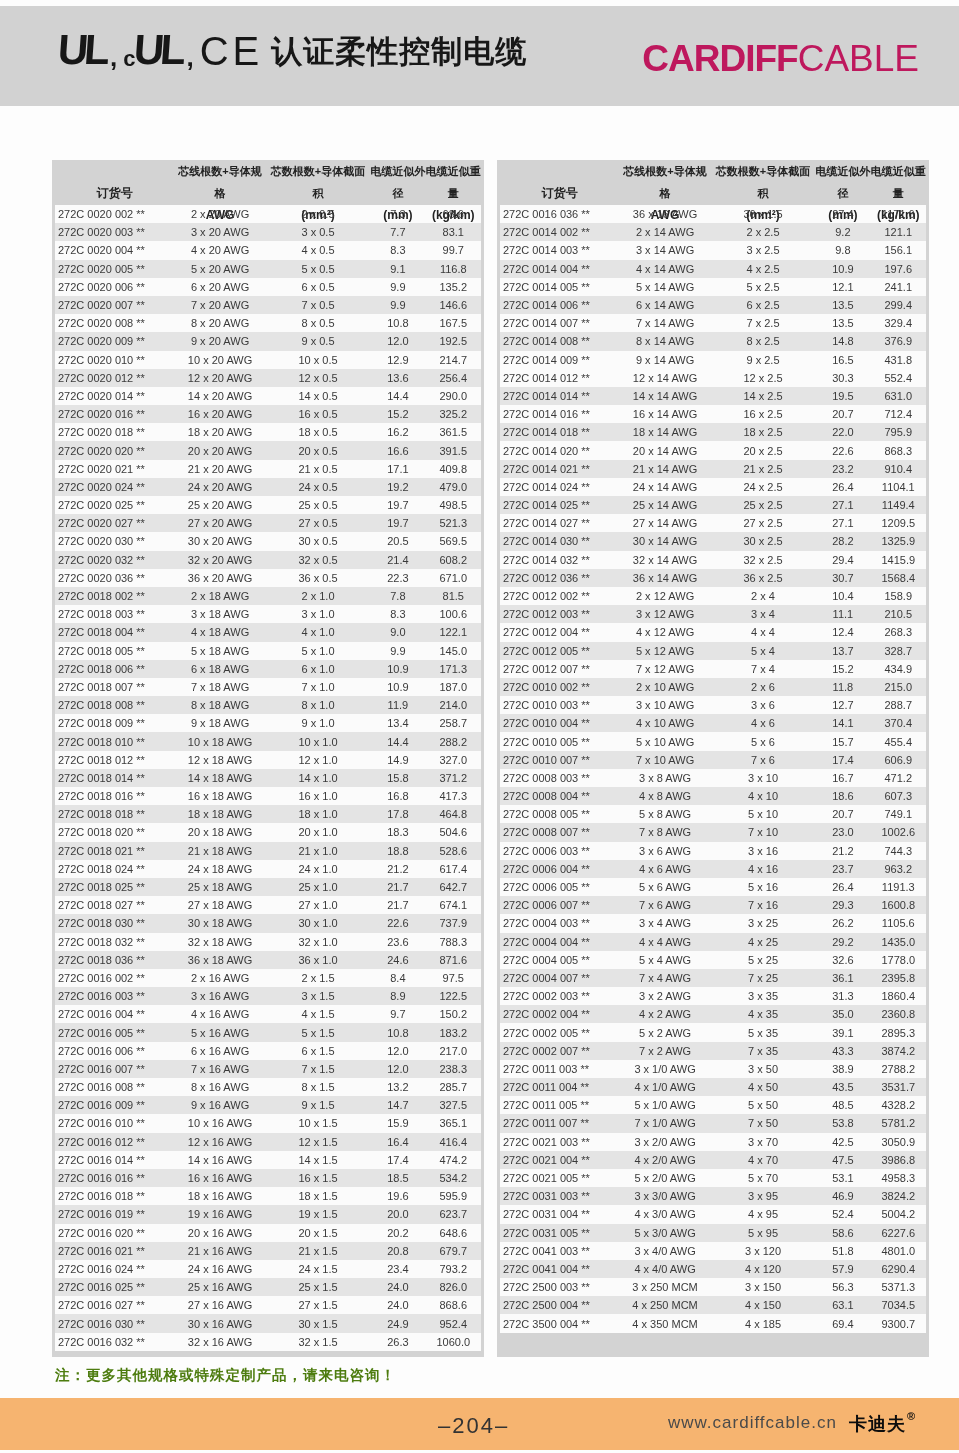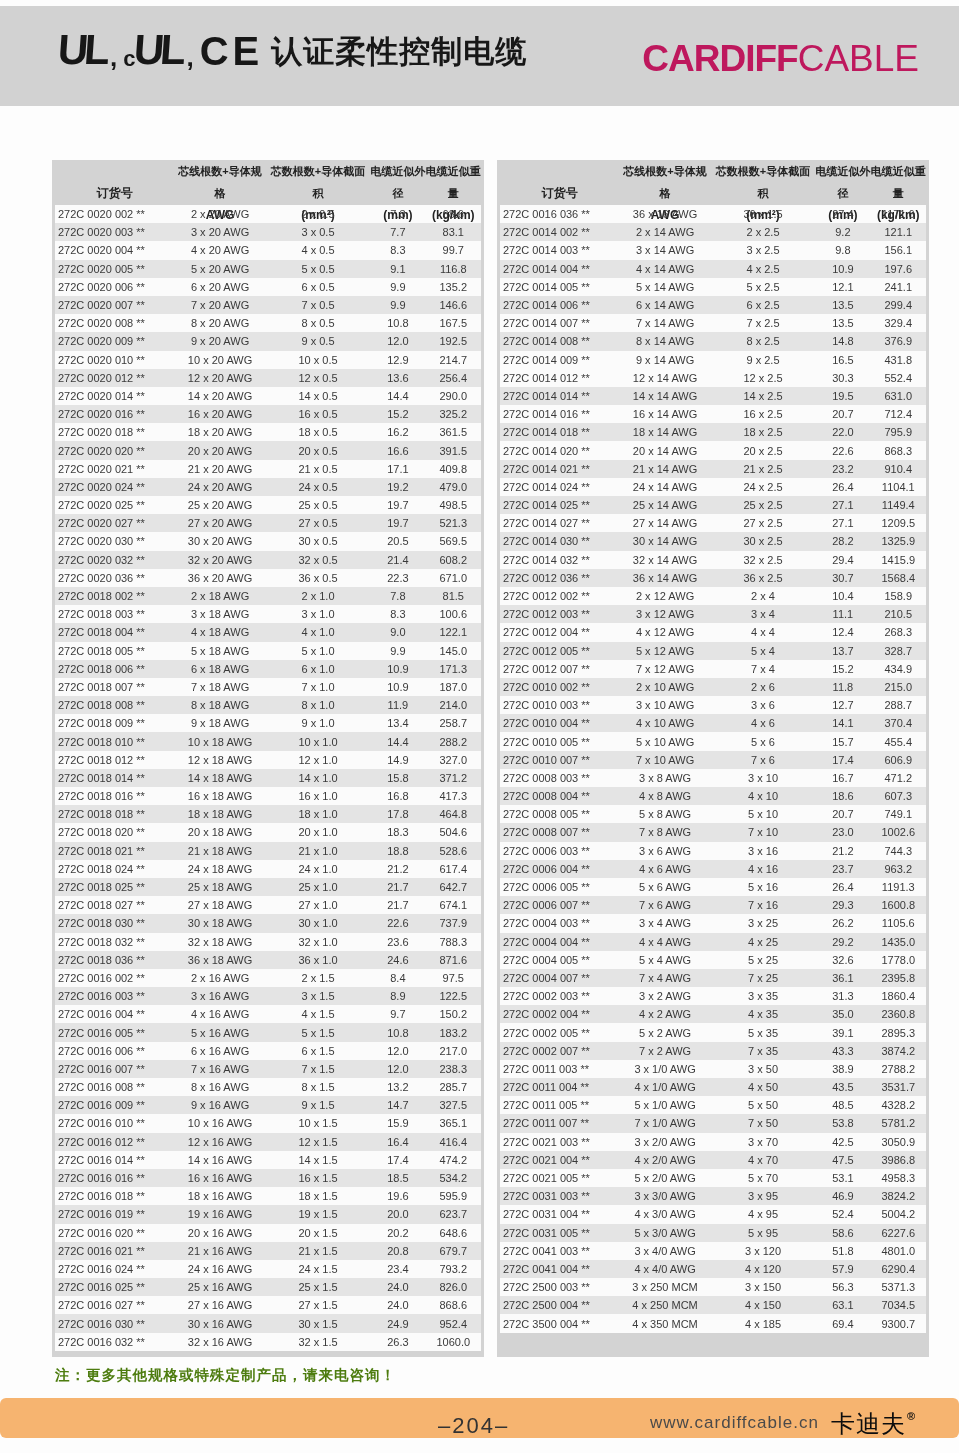--- a/index.html
+++ b/index.html
@@ -5,21 +5,21 @@
   html,body{margin:0;padding:0;background:#ffffff;}
   .page{position:relative;width:959px;height:1453px;background:#fdfdfd;overflow:hidden;
         font-family:"Liberation Sans","DejaVu Sans",sans-serif;}
 
   
   .top-band{position:absolute;left:0;top:6px;width:100%;height:100px;background:#d2d2d2;}
   .cert-line{position:absolute;left:58px;top:24px;display:flex;align-items:flex-end;color:#171717;}
   .ul-mark{font-weight:900;font-size:42px;line-height:40px;letter-spacing:-4px;display:inline-block;transform:skewX(-4deg);}
   .comma{font-weight:700;font-size:26px;line-height:26px;margin:0 6px 0 4px;}
   .cul-c{font-weight:800;font-size:22px;line-height:22px;margin-right:-1px;}
-  .ce-mark{font-weight:700;font-size:40px;line-height:38px;letter-spacing:4px;margin-right:8px;}
+  .ce-mark{font-weight:400;font-size:40px;line-height:38px;letter-spacing:4px;margin-right:8px;}
   .cn-title{font-weight:700;font-size:31px;line-height:36px;letter-spacing:1px;}
   .brand{position:absolute;right:40px;top:34px;font-size:37px;line-height:37px;letter-spacing:-1px;}
   .brand .bold{font-weight:800;}
   .brand .light{font-weight:400;letter-spacing:0;}
 
   
   .table-panel{position:absolute;top:160px;width:432px;height:1197px;background:#d3d3d3;
                box-sizing:border-box;padding:0 3px 5px 3px;}
   .panel-left{left:52px;}
   .panel-right{left:497px;}
@@ -30,25 +30,25 @@
   .thead .l2{font-weight:700;font-size:12px;}
   .thead .single{font-weight:700;font-size:12px;}
   .tbody .row{display:grid;grid-template-columns:28% 21.5% 24.5% 13% 13%;height:18.2px;
               align-items:center;background:#fbfbfb;font-size:11px;color:#3a3a3a;}
   .tbody .row.alt{background:#e4e4e4;}
   .tbody .c{text-align:center;white-space:nowrap;}
   .tbody .c1{text-align:left;padding-left:3px;}
 
   
   .note{position:absolute;left:55px;top:1366px;font-size:14.5px;font-weight:600;color:#4d7c0f;letter-spacing:1px;}
-  .footer-band{position:absolute;left:0;top:1398px;width:100%;height:40px;background:#f6b470;border-radius:6px;}
+  .footer-band{position:absolute;left:0;top:1398px;width:100%;height:52px;background:#f6b470;}
   .page-num{position:absolute;left:438px;top:15px;font-size:22px;color:#333;letter-spacing:2px;}
   .footer-right{position:absolute;right:44px;top:13px;display:flex;}
   .website{font-size:17px;color:#4a4a4a;letter-spacing:1px;margin-right:12px;line-height:24px;}
-  .brand-cn{font-size:24px;font-weight:400;color:#0d0d0d;line-height:26px;letter-spacing:1px;}
+  .brand-cn{font-size:18px;font-weight:700;color:#0d0d0d;line-height:26px;letter-spacing:1px;}
   .reg{font-size:11px;font-weight:700;color:#0d0d0d;vertical-align:super;line-height:10px;margin-left:1px;}
 </style>
 </head>
 <body>
 
 <div class="page">
 
   <div class="top-band">
     <div class="cert-line">
       <span class="ul-mark">UL</span>

